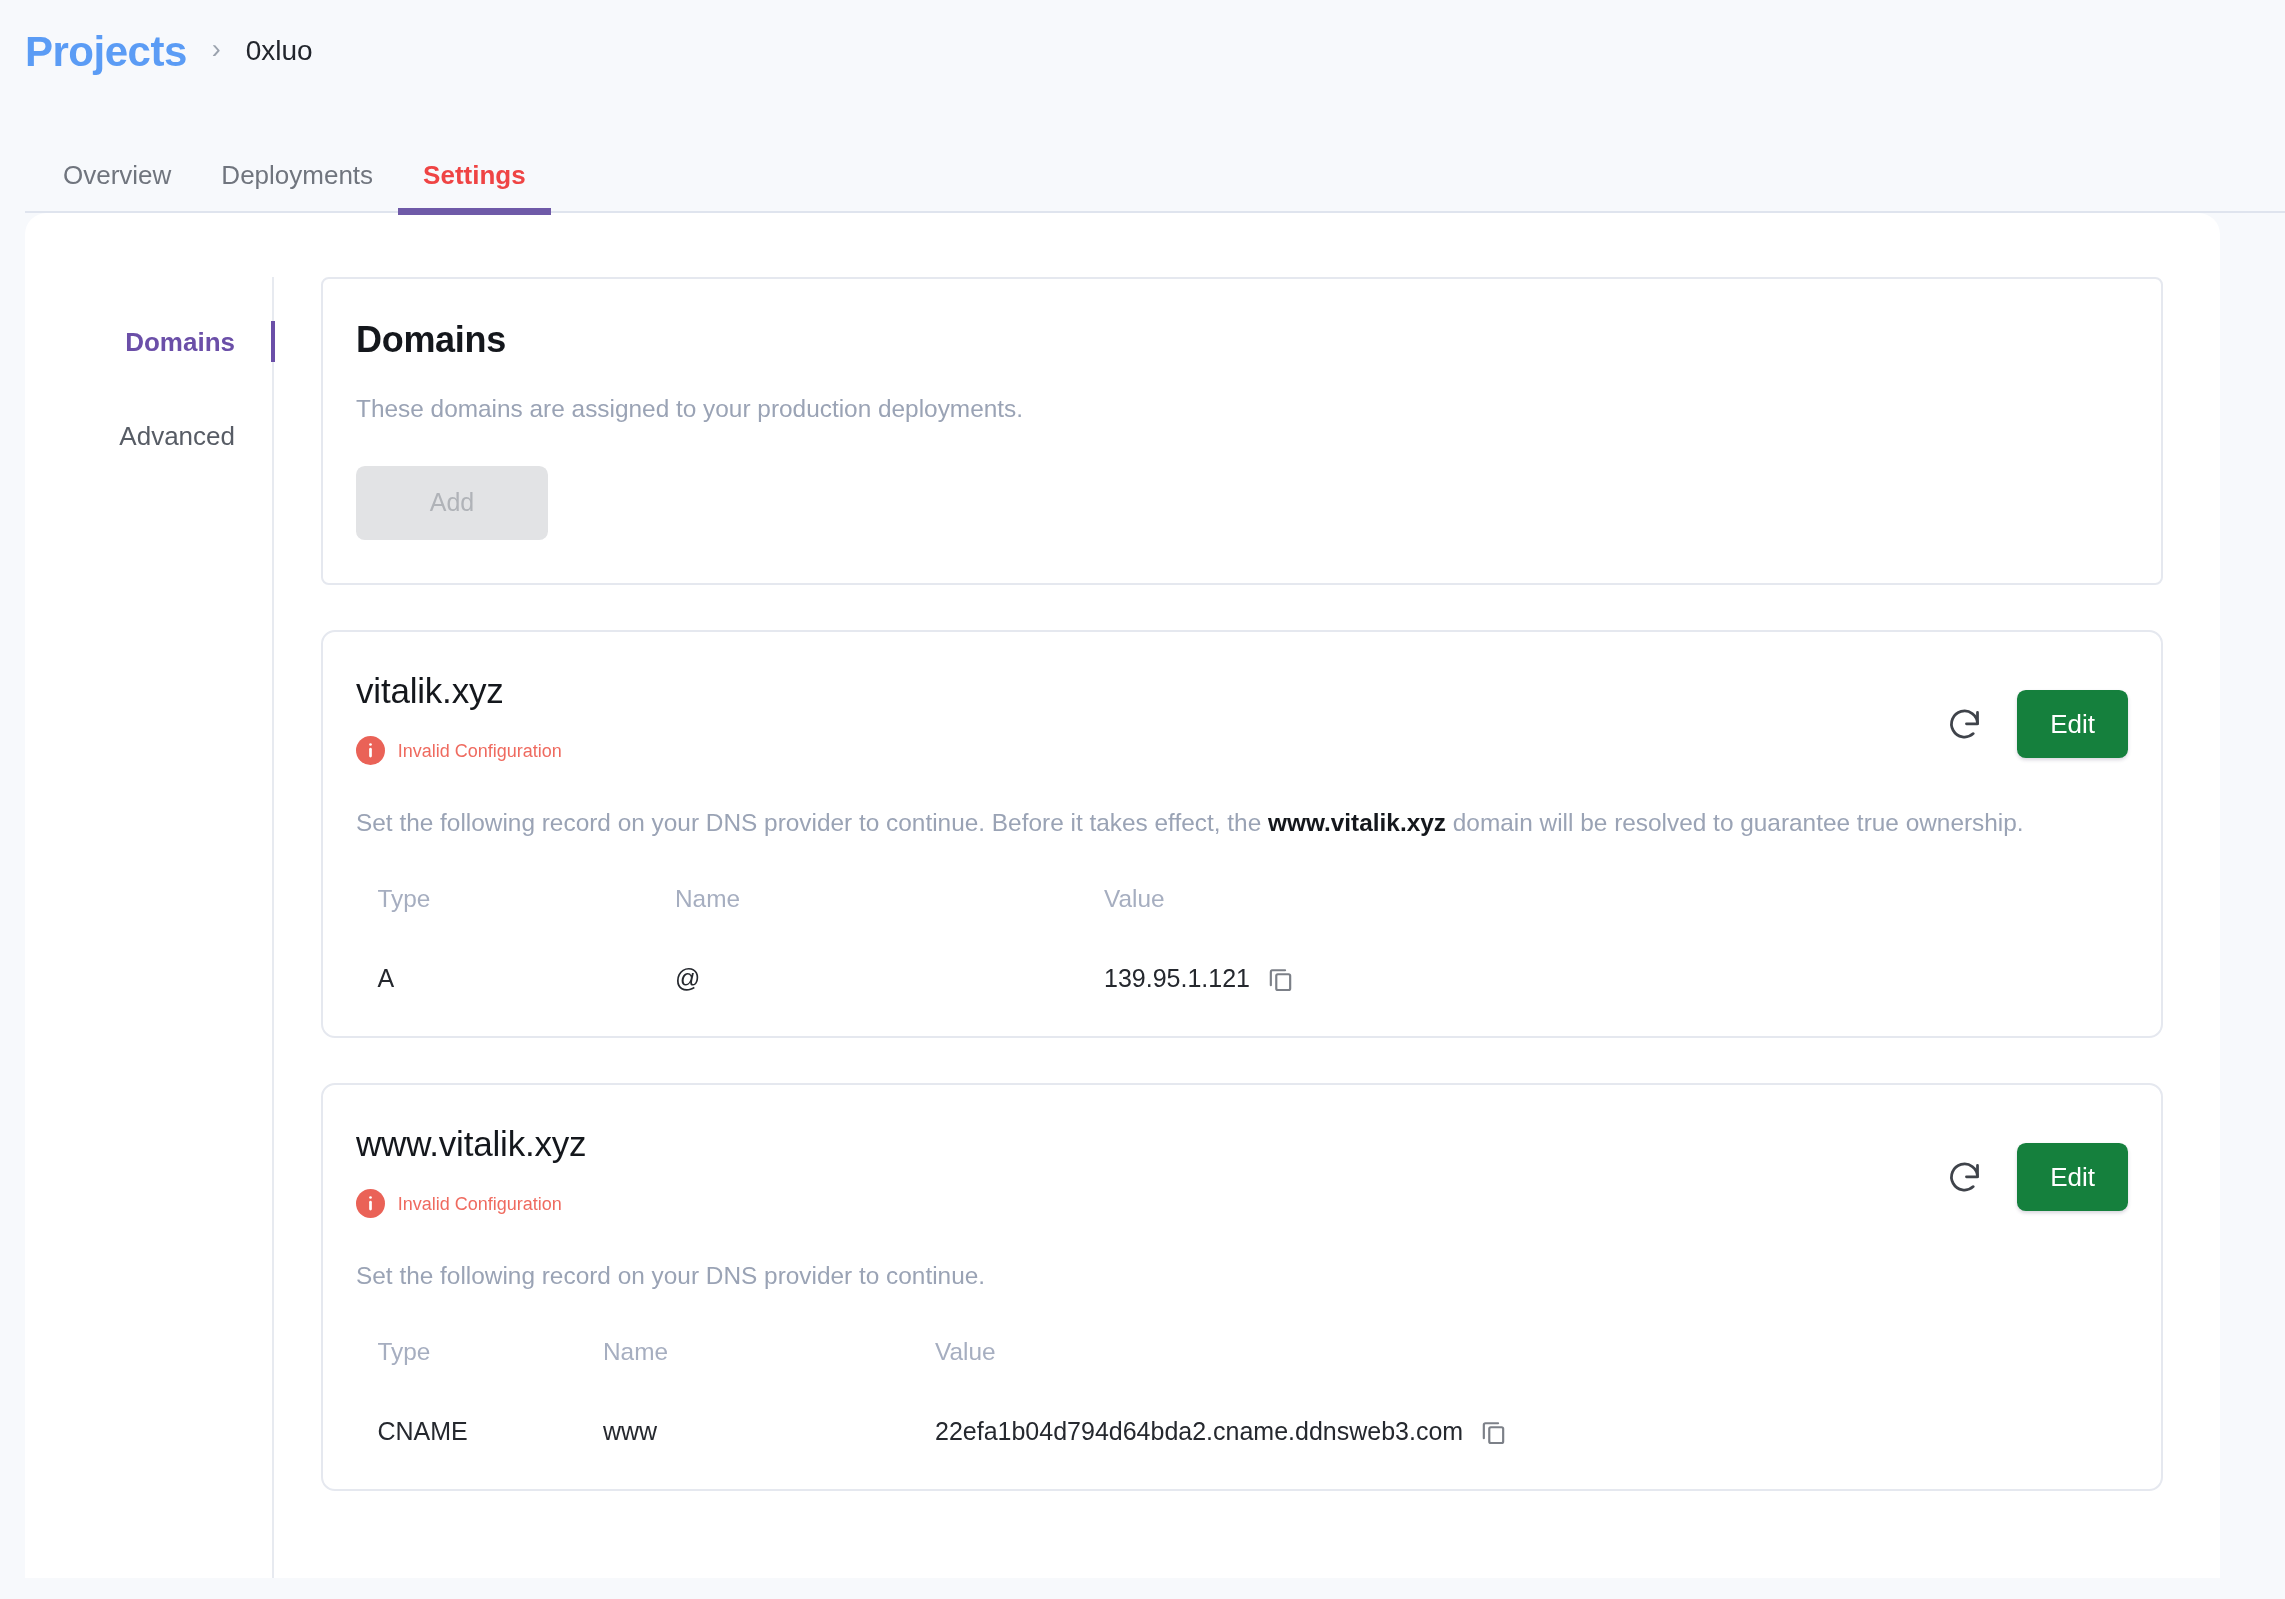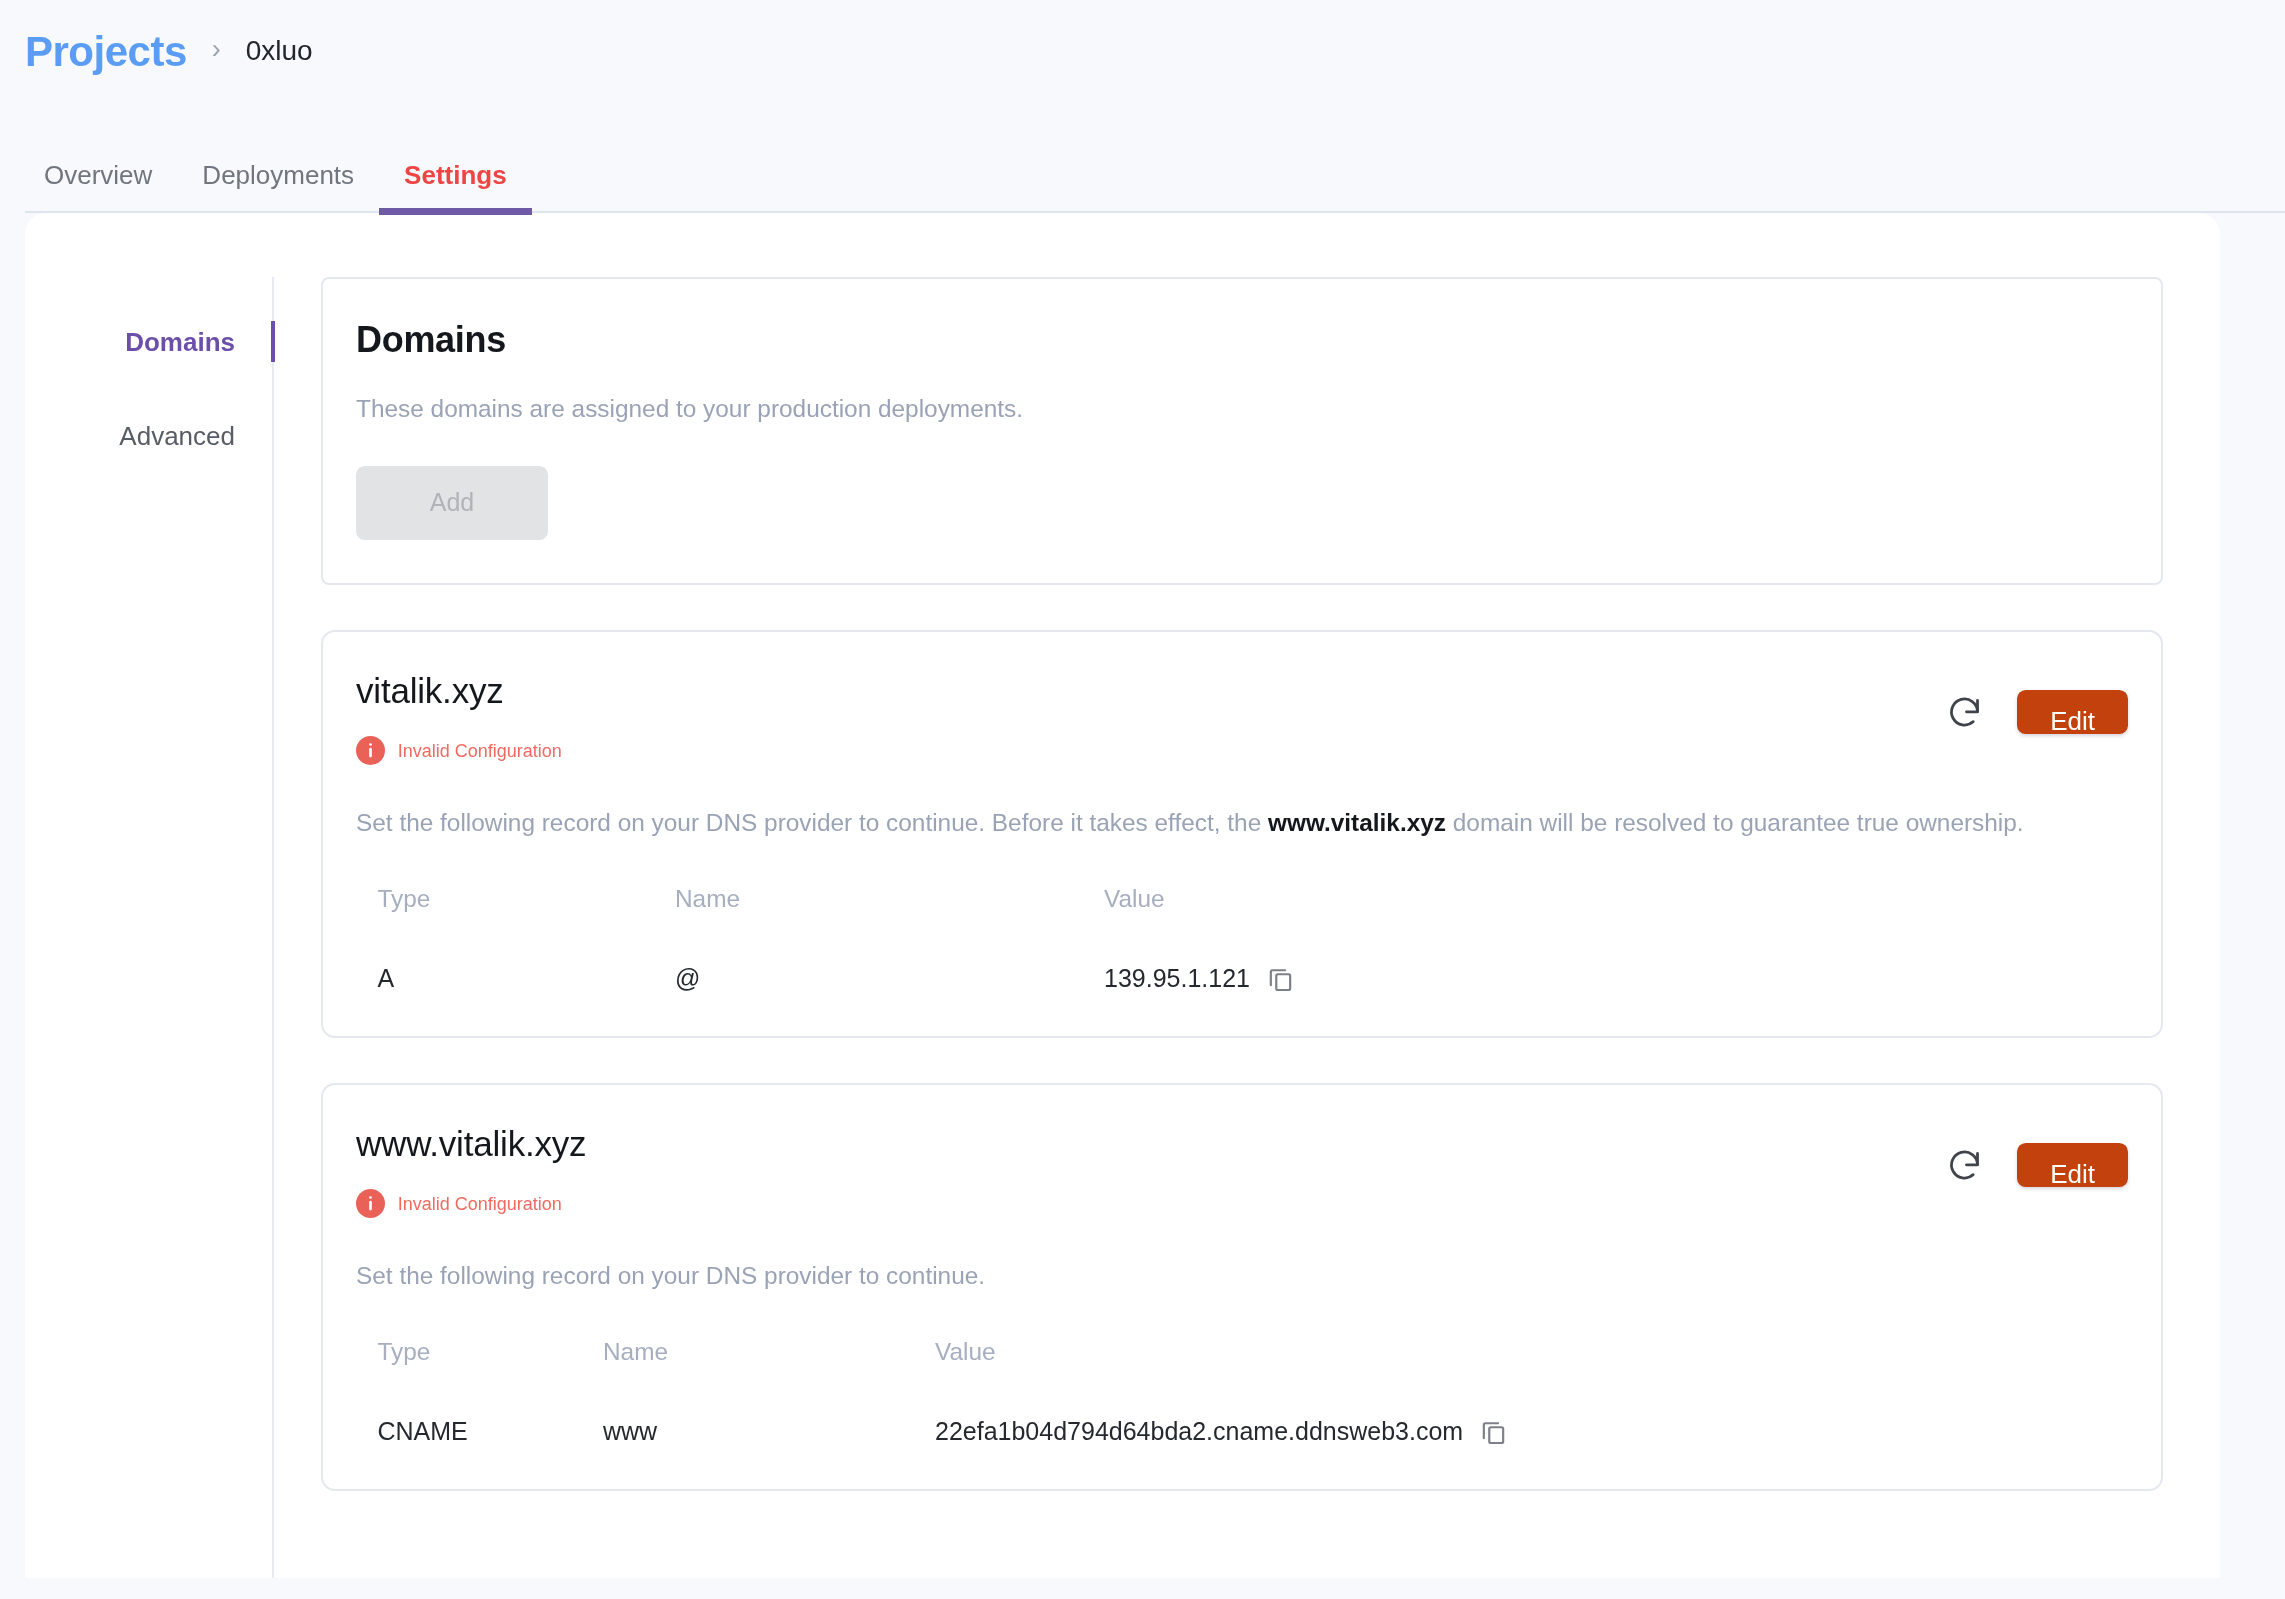--- a/index.html
+++ b/index.html
@@ -44,21 +44,21 @@
     color: #22262d;
     line-height: 1;
     transform: translateY(-1px);
   }
 
   
   .tabbar {
     position: relative;
     display: flex;
     align-items: flex-end;
-    padding-left: 19px;
+    padding-left: 38px;
     height: 129px;
   }
   .tabbar::after {
     content: "";
     position: absolute;
     left: 25px;
     right: 0;
     bottom: 0;
     height: 2px;
     background: #dfe4ee;
@@ -237,28 +237,28 @@
     height: 43px;
     display: inline-flex;
     align-items: center;
     justify-content: center;
     cursor: pointer;
     background: none;
     border: none;
     padding: 0;
   }
   .edit-btn {
-    background: #c2410c;
+    background: #15803d;
     color: #ffffff;
     border: none;
     border-radius: 8.8px;
     font-family: "Liberation Sans", sans-serif;
     font-size: 26px;
     padding: 16px 33px;
-    height: 44px;
+    height: 68px;
     cursor: pointer;
     box-shadow: 0 2px 3.9px rgba(40,30,70,0.18);
   }
 
   .domain-desc {
     font-size: 24.4px;
     color: #9aa3b5;
     line-height: 1.55;
     margin-top: 39px;
     max-width: 1746px;

